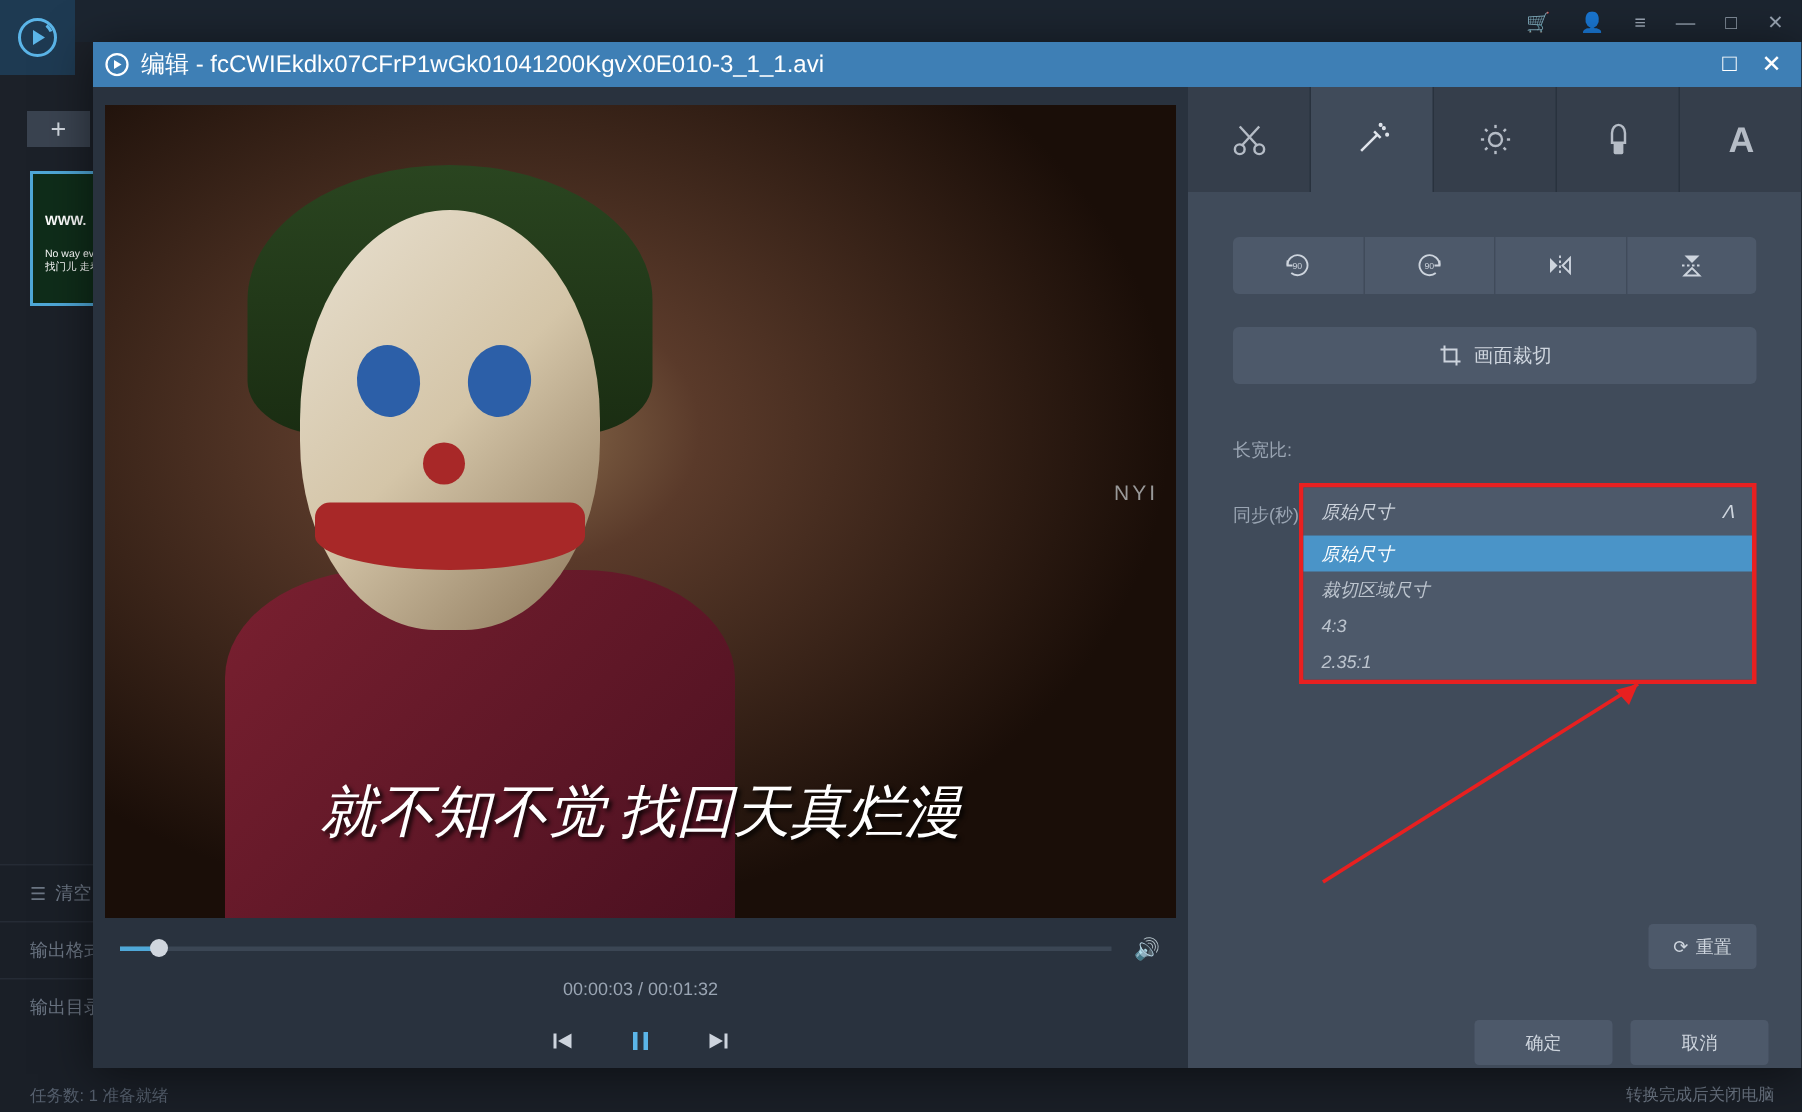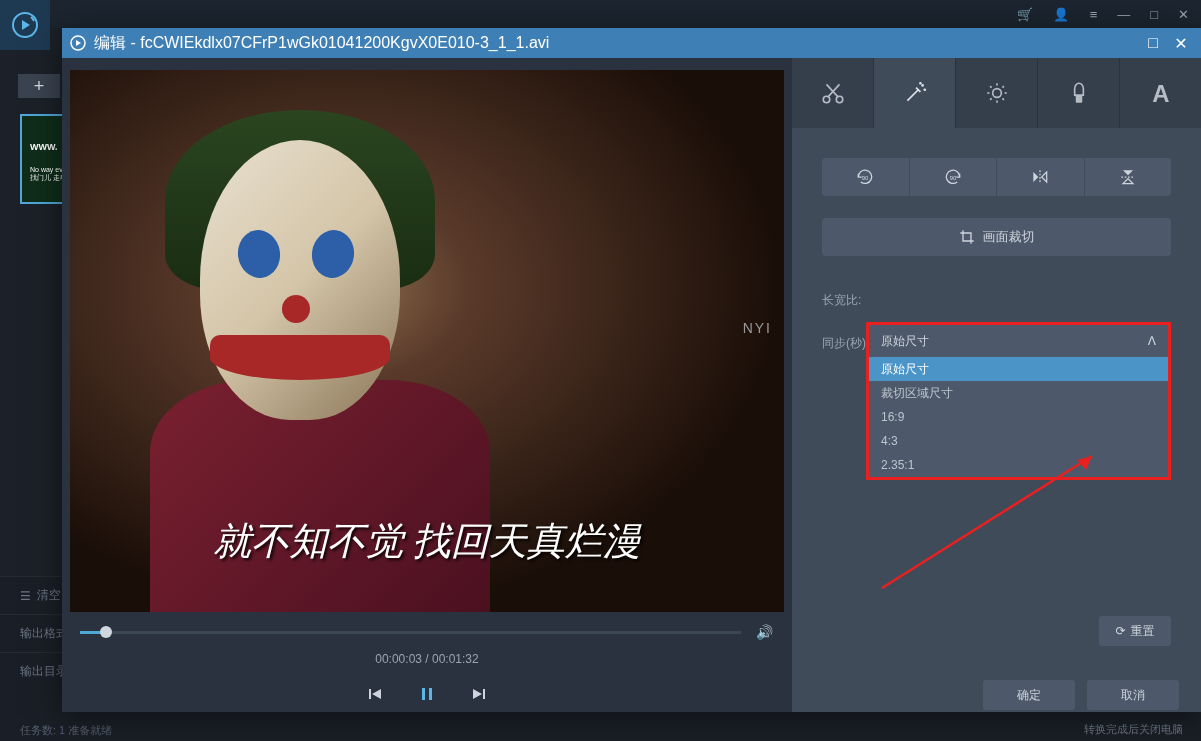--- a/index.html
+++ b/index.html
@@ -65,21 +65,21 @@
 .transform-btn { flex: 1; background: #4d596a; display: flex; align-items: center; justify-content: center; border-right: 1px solid #404b5a; cursor: pointer; }
 .transform-btn:last-child { border-right: none; }
 .transform-btn svg { width: 20px; height: 20px; }
 
 .crop-btn { margin: 22px 30px 0 30px; height: 38px; background: #4d596a; border-radius: 4px; display: flex; align-items: center; justify-content: center; gap: 8px; color: #cdd4dd; font-size: 13px; cursor: pointer; }
 
 .form-row { display: flex; align-items: center; margin: 26px 30px 0 30px; position: relative; }
 .form-label { width: 58px; color: #9aa5b3; font-size: 12px; }
 
 
-.dropdown-wrap { position: absolute; top: 264px; left: 74px; width: 305px; border: 3px solid #e82020; }
+.dropdown-wrap { position: absolute; top: 264px; left: 74px; width: 305px; border: 3px solid #e82020; font-style: italic; }
 .dd-header { height: 32px; background: #4d596a; display: flex; align-items: center; justify-content: space-between; padding: 0 12px; color: #cdd4dd; font-size: 12px; cursor: pointer; }
 .dd-list { background: #4d596a; }
 .dd-item { height: 24px; display: flex; align-items: center; padding: 0 12px; color: #bcc4ce; font-size: 12px; cursor: pointer; }
 .dd-item.selected { background: #4a94c8; color: #fff; }
 
 
 .arrow-svg { position: absolute; top: 380px; left: 60px; pointer-events: none; }
 
 .reset-btn { position: absolute; bottom: 66px; right: 30px; width: 72px; height: 30px; background: #4d596a; border-radius: 3px; display: flex; align-items: center; justify-content: center; gap: 5px; color: #cdd4dd; font-size: 12px; cursor: pointer; }
 
@@ -285,21 +285,20 @@
       </div>
 
       <div class="dropdown-wrap">
         <div class="dd-header">
           <span>原始尺寸</span>
           <span>ᐱ</span>
         </div>
         <div class="dd-list">
           <div class="dd-item selected">原始尺寸</div>
           <div class="dd-item">裁切区域尺寸</div>
-          <div class="dd-item">16:9</div>
           <div class="dd-item">4:3</div>
           <div class="dd-item">2.35:1</div>
         </div>
       </div>
 
       <svg class="arrow-svg" width="280" height="170">
         <line x1="30" y1="150" x2="240" y2="18" stroke="#e82020" stroke-width="2.5"></line>
         <polygon points="240,18 225,22 234,32" fill="#e82020"></polygon>
       </svg>
 

